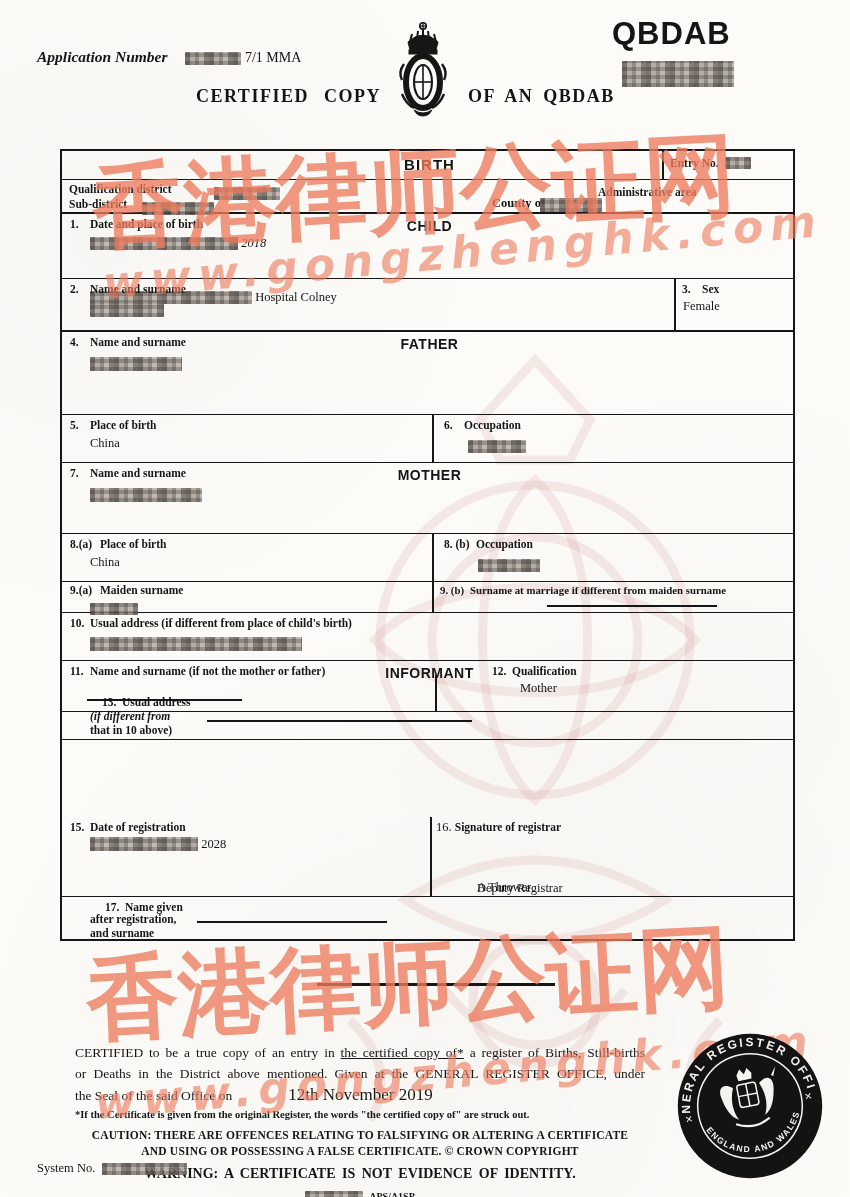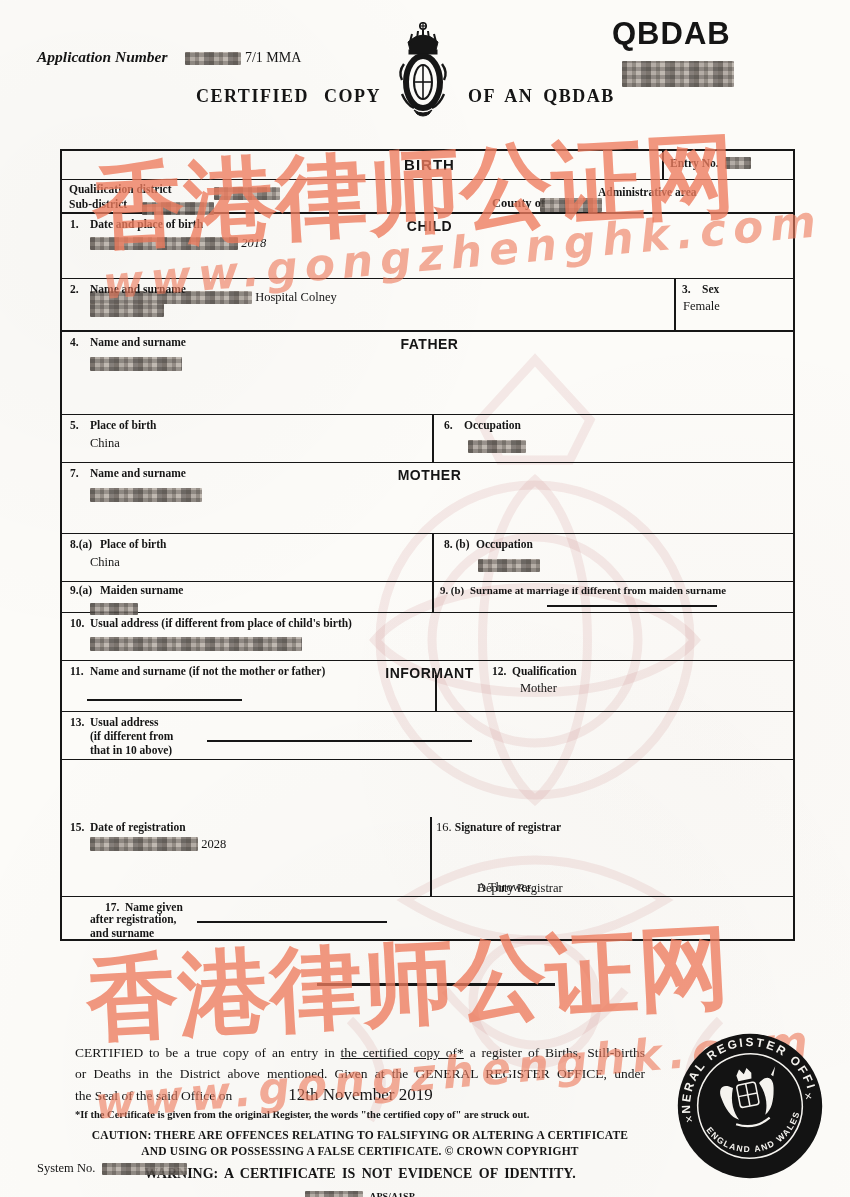--- a/index.html
+++ b/index.html
@@ -182,23 +182,23 @@
 
     <div class="row" style="top:510px;height:51px;">
       <div class="sect" style="top:4px;">INFORMANT</div>
       <div class="fld"><span class="no">11.</span><span class="lbl">Name and surname (if  not the mother or father)</span></div>
       <div class="uline" style="left:25px;top:38px;width:155px;"></div>
       <div class="vline" style="left:373px;top:14px;height:37px;"></div>
       <div class="abs fld" style="left:422px;top:0;"><span class="no">12.</span><span class="lbl">Qualification</span></div>
       <div class="abs val" style="left:458px;top:20px;">Mother</div>
     </div>
 
-    <div class="row" style="top:561px;height:48px;">
+    <div class="row" style="top:541px;height:48px;padding-left:32px;">
       <div class="fld" style="padding-bottom:0;"><span class="no">13.</span><span class="lbl">Usual address</span></div>
-      <div class="abs lbl" style="left:28px;top:18px;">(if different from</div>
+      <div class="abs lbl" style="left:28px;top:18px;font-style:italic;">(if different from</div>
       <div class="abs lbl" style="left:28px;top:32px;">that in 10 above)</div>
       <div class="uline" style="left:145px;top:28px;width:265px;"></div>
     </div>
 
 
     <div class="row" style="top:666px;height:80px;">
       <div class="fld"><span class="no">15.</span><span class="lbl">Date of registration</span></div>
       <div class="abs val" style="left:28px;top:20px;"><span class="redact" style="width:108px;height:14px;"></span> <span>2028</span></div>
       <div class="vline" style="left:368px;top:0;height:80px;"></div>
       <div class="abs" style="left:374px;top:3px;font-size:12.5px;"><span style="font-weight:400;">16.</span> <span class="lbl">Signature of registrar</span></div>

